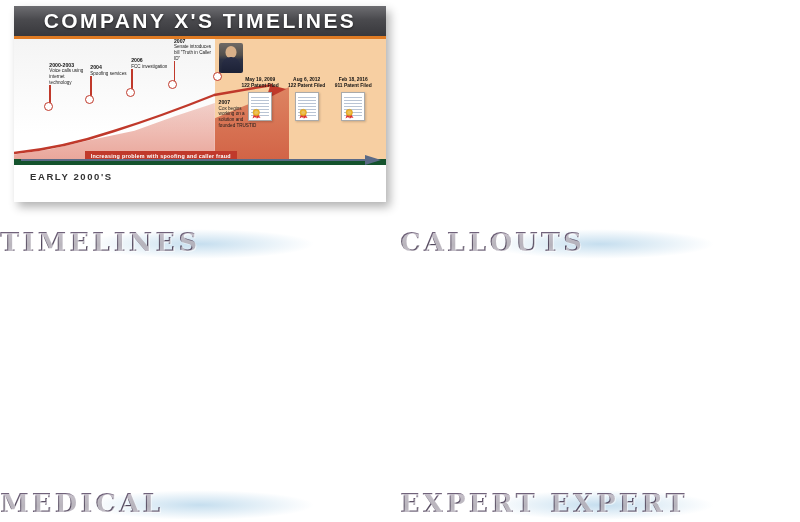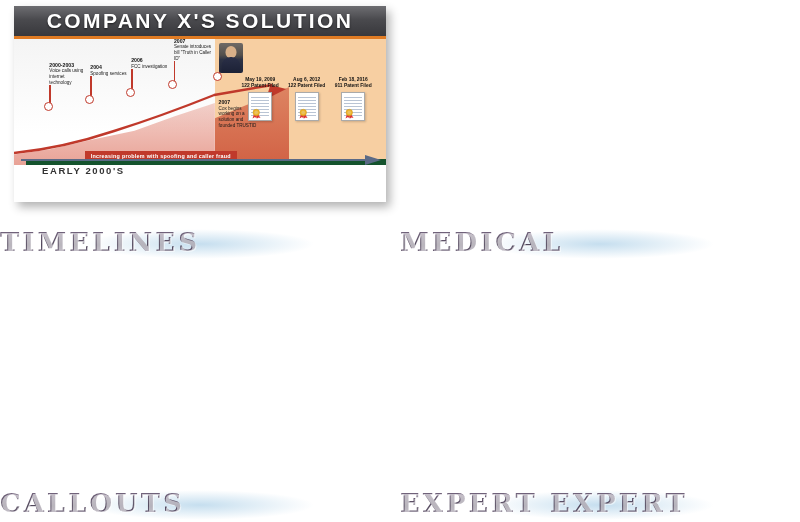--- a/index.html
+++ b/index.html
@@ -96,23 +96,23 @@
   .tl-bar{
     position:absolute;left:19%;bottom:26px;
     background:#c0392b;color:#fff;
     font-size:5.4px;font-weight:700;letter-spacing:.25px;
     padding:2px 6px;white-space:nowrap;z-index:6;
   }
   .tl-arrow{
     position:absolute;left:2%;bottom:22px;right:1%;height:10px;z-index:6;
   }
   .tl-foot{
-    position:absolute;left:12px;right:0;bottom:0;height:22px;
+    position:absolute;left:0;right:0;bottom:0;height:22px;
     background:#fff;border-top:6px solid #14532d;
-    display:flex;
+    display:flex;align-items:center;
   }
   .tl-foot span{
     font-size:9.5px;font-weight:700;letter-spacing:1.6px;color:#333;
     margin-left:16px;
   }
   .tl-brand{
     position:absolute;left:55%;top:4px;display:flex;gap:5px;align-items:flex-start;z-index:7;
   }
   .tl-head{
     width:24px;height:30px;border-radius:2px;
@@ -151,21 +151,21 @@
 </style>
 </head>
 <body>
 
 <div class="grid">
 
   <div class="cell">
 
     <div class="slide" id="slide-timeline">
 
-      <div class="tl-title">COMPANY X'S SOLUTION</div>
+      <div class="tl-title">COMPANY X'S TIMELINES</div>
       <div class="tl-rule"></div>
 
       <div class="tl-body">
 
         <div class="tl-left-wash"></div>
         <div class="tl-right-panel"></div>
         <div class="tl-area"></div>
         <div class="tl-area2"></div>
 
         <svg class="tl-curve" viewBox="0 0 275 82" preserveAspectRatio="none">
@@ -284,29 +284,29 @@
     <div class="capglow"></div>
     <div class="cap">
       <span>TIMELINES</span>
     </div>
   </div>
 
   <div class="cell">
 
     <div class="capglow"></div>
     <div class="cap">
-      <span>MEDICAL</span>
+      <span>CALLOUTS</span>
     </div>
   </div>
 
   <div class="cell">
 
     <div class="capglow"></div>
     <div class="cap">
-      <span>CALLOUTS</span>
+      <span>MEDICAL</span>
     </div>
   </div>
 
   <div class="cell">
 
     <div class="capglow"></div>
     <div class="cap">
       <span>EXPERT EXPERT</span>
     </div>
   </div>

